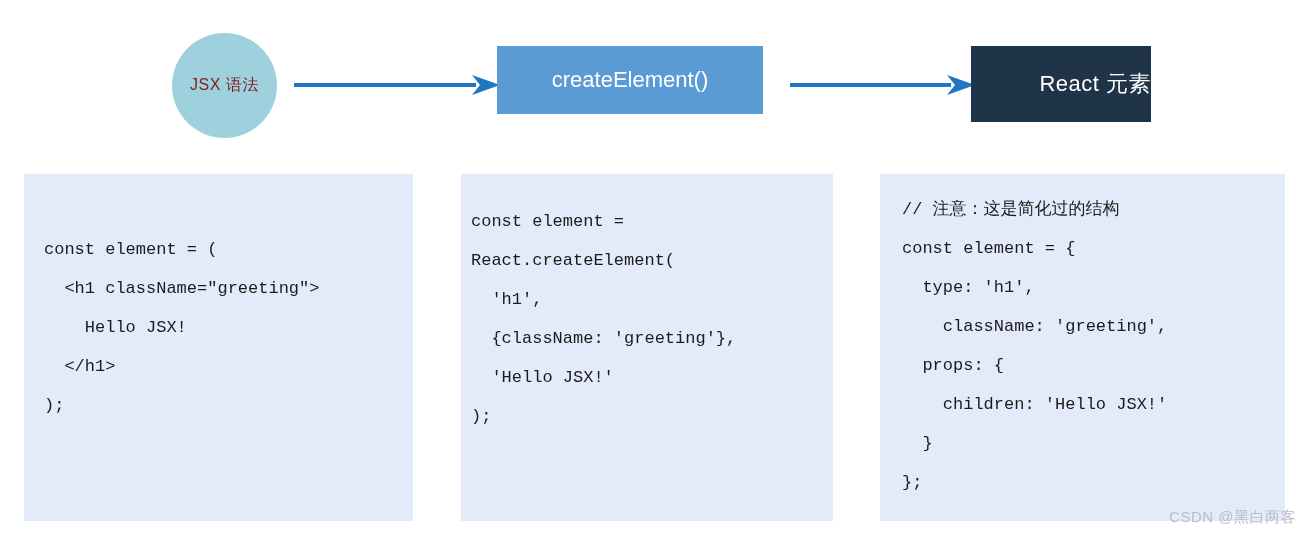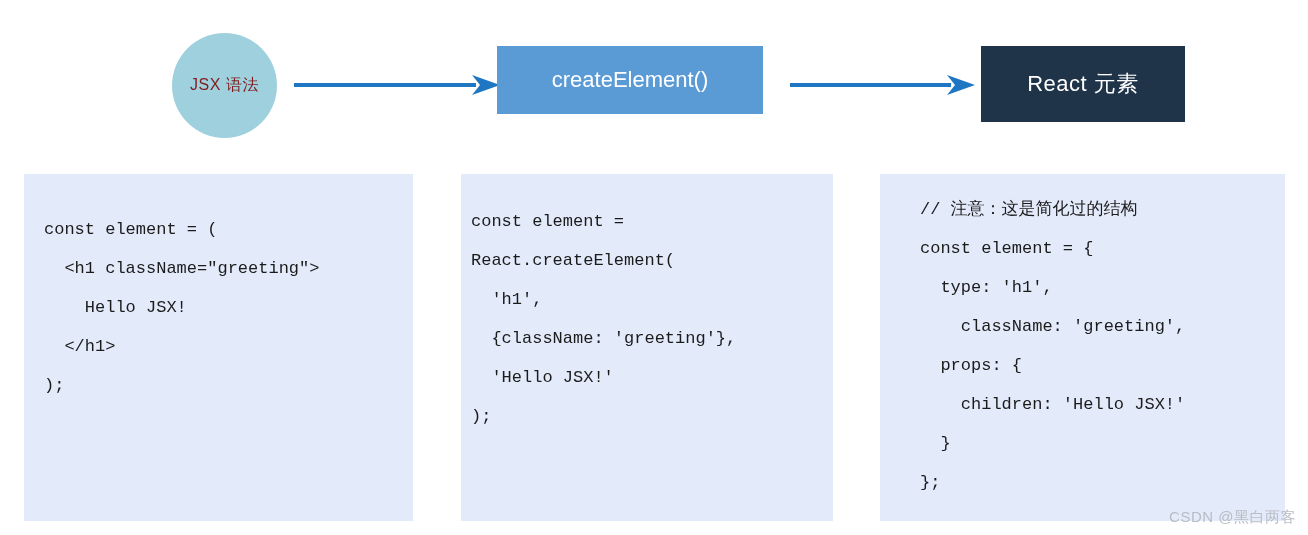--- a/index.html
+++ b/index.html
@@ -57,27 +57,26 @@
   .node-box-blue .node-label {
     color: #ffffff;
     font-size: 22px;
     white-space: nowrap;
   }
 
   .node-box-dark {
     position: absolute;
     left: 971px;
     top: 46px;
-    width: 204px;
+    width: 180px;
     height: 76px;
     background: #1f3349;
     display: flex;
     align-items: center;
-    justify-content: center;
-    margin-left: 10px;
+    justify-content: flex-end;
   }
   .node-box-dark .node-label {
     color: #ffffff;
     font-size: 22px;
     letter-spacing: 0.5px;
     white-space: nowrap;
   }
 
   
   .arrow {
@@ -109,23 +108,23 @@
   .code-panel-2 { left: 880px; width: 405px; }
 
   .code-body {
     position: absolute;
     left: 0;
     top: 0;
     width: 100%;
     padding: 36px 0 0 0;
     box-sizing: border-box;
   }
-  .code-panel-0 .code-body { padding-left: 20px; }
+  .code-panel-0 .code-body { padding-left: 20px; margin-top: 20px; }
   .code-panel-1 .code-body { padding-left: 10px; padding-top: 28px; }
-  .code-panel-2 .code-body { padding-left: 22px; padding-top: 16px; margin-left: 18px; }
+  .code-panel-2 .code-body { padding-left: 22px; padding-top: 16px; }
 
   .code-line {
     font-family: "Liberation Mono", "DejaVu Sans Mono", monospace;
     font-size: 17px;
     line-height: 39px;
     color: #1b1b1b;
     white-space: pre;
   }
 
   

